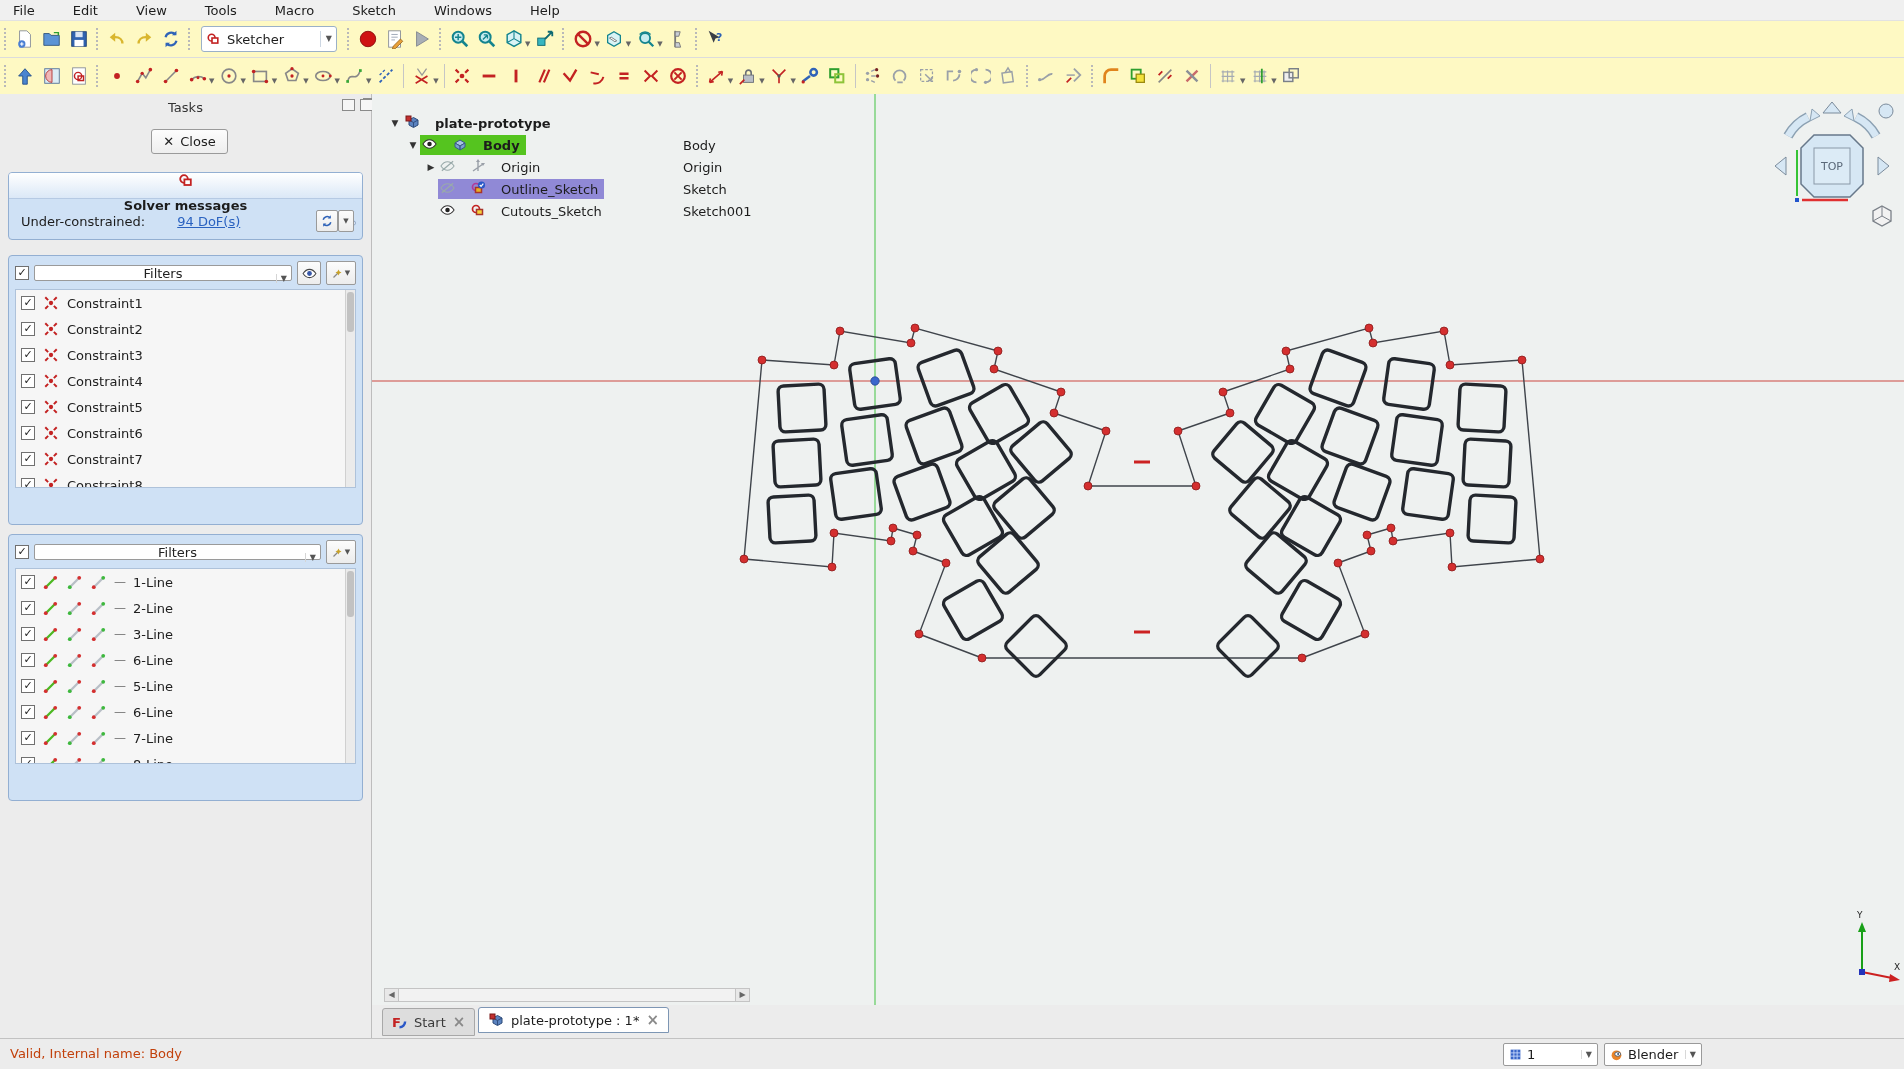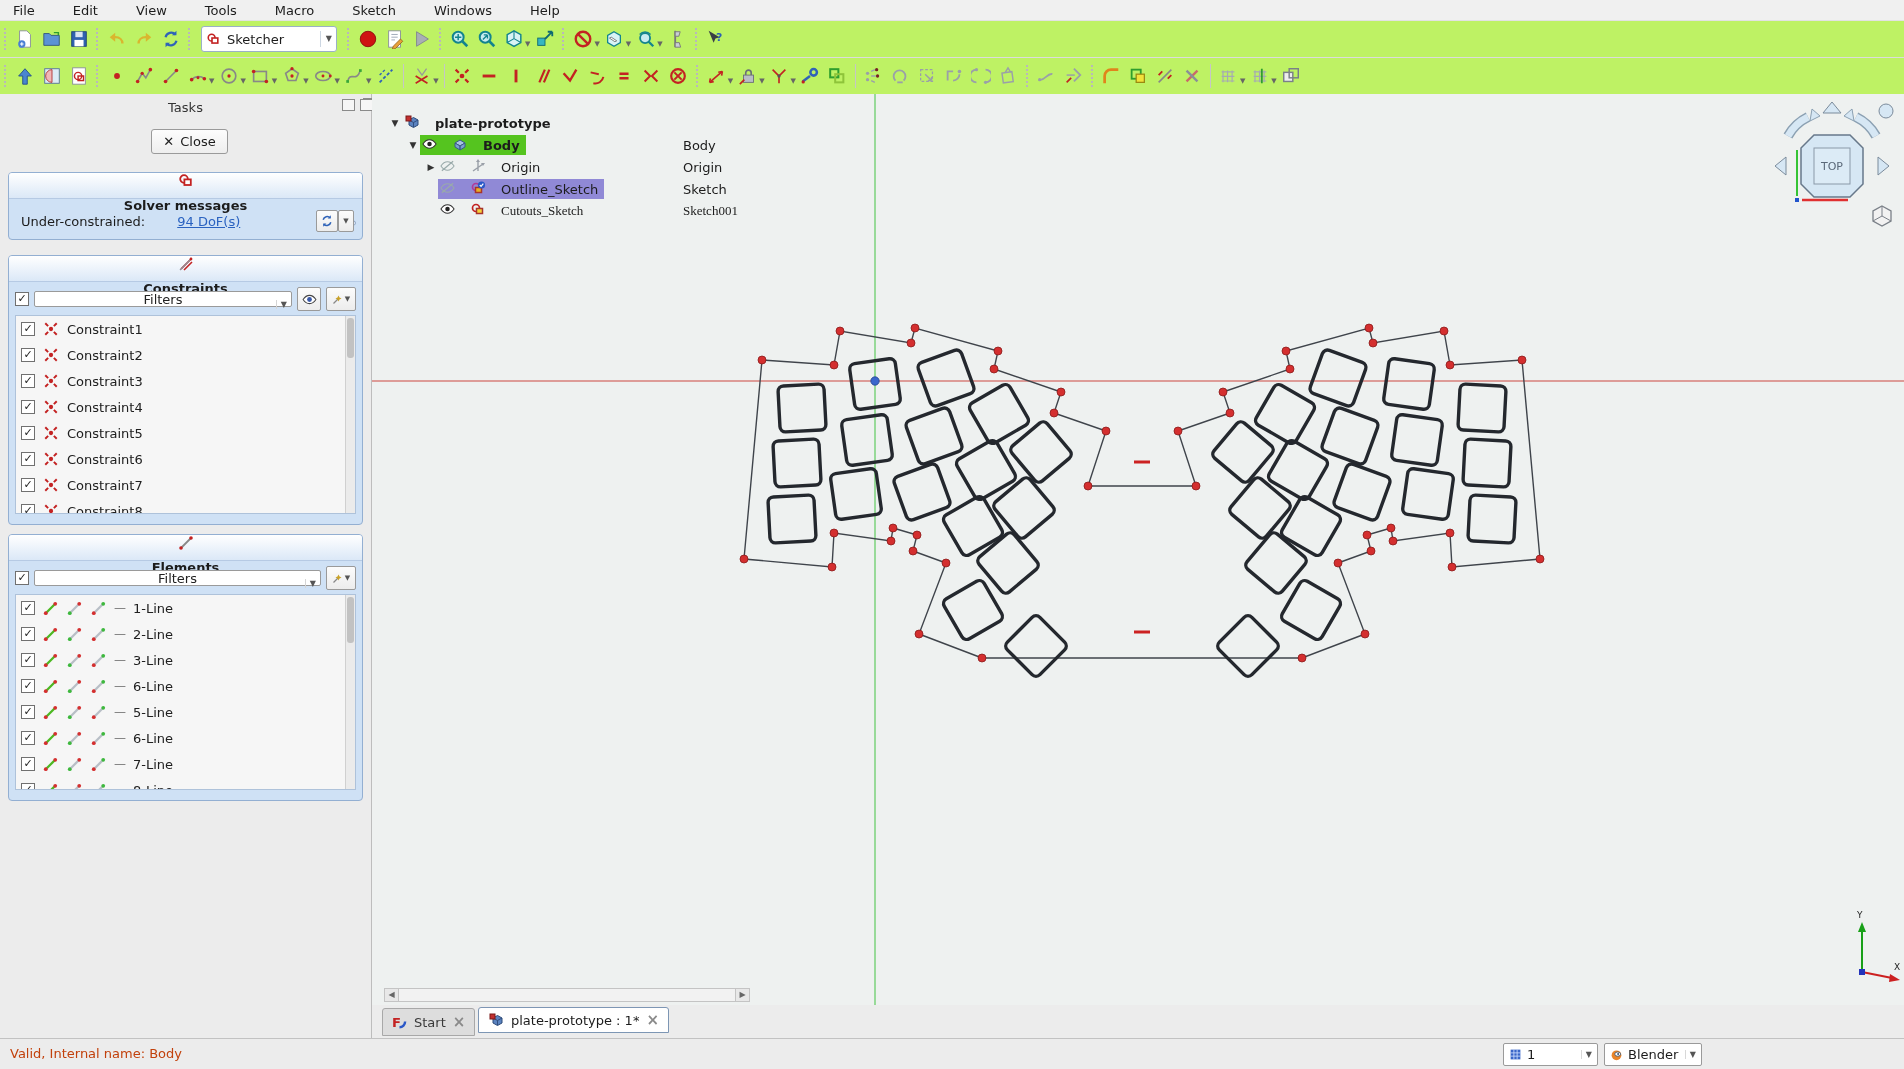--- a/index.html
+++ b/index.html
@@ -6,21 +6,21 @@
   html,body { width:1904px; height:1069px; overflow:hidden; background:#ececec;
     font-family:"DejaVu Sans","Liberation Sans",sans-serif; font-size:13px; color:#1c1c1c; -webkit-user-select:none; }
   .abs { position:absolute; }
 
   
   #menubar { position:absolute; left:0; top:0; width:1904px; height:21px; background:#f0f0f0;
     display:flex; align-items:center; padding-left:4px; border-bottom:1px solid #e2e2e2;gap:20px; }
   .menu-item { padding:1px 9px; height:19px; line-height:17px; }
 
   
-  .toolbar { position:absolute; left:0; width:1904px; background:#bef264; display:flex; align-items:center; }
+  .toolbar { position:absolute; left:0; width:1904px; background:#fef9c3; display:flex; align-items:center; }
   #toolbar1 { top:21px; height:37px; border-bottom:1px solid #dcdcdc; }
   #toolbar2 { top:58px; height:37px; border-bottom:1px solid #c9c9c9; }
   .tbtn { width:27px; height:27px; display:flex; align-items:center; justify-content:center; border-radius:3px; flex:0 0 auto; }
   .dd { font-size:7px; color:#666; margin:10px 1px 0 -2px; flex:0 0 auto; }
   .tsep { width:1px; height:24px; background:#c6c6c6; margin:0 4px; flex:0 0 auto; }
   .thandle { width:5px; height:24px; margin:0 3px;
     background-image:radial-gradient(#b9b9b9 1px, transparent 1.2px); background-size:4px 4px; flex:0 0 auto; }
   #wb-combo { height:26px; width:136px; background:#fff; border:1px solid #9ab0c8; border-radius:3px;
     display:flex; align-items:center; padding:0 4px; margin:0 6px; flex:0 0 auto; }
   #wb-combo .arrow { margin-left:auto; font-size:8px; color:#555; border-left:1px solid #ccd6e2; padding-left:5px; height:16px; line-height:16px; }
@@ -556,33 +556,20 @@
               <path d="M17 13a6.5 6.5 0 0 1-11 3" fill="none" stroke="#2f63b8" stroke-width="2.4"></path>
               <path d="M5 20v-5h5z" fill="#2f63b8"></path>
             </svg>
           </span>
         <span class="sqbtn" style="width:16px;height:22px;font-size:7px;color:#555;">▼</span>
       </span>
     </div>
   </div>
 
   <div class="section" style="top:161px; height:270px;">
-    <div class="sec-head">
-      <span id="constraints-icon"><svg width="16" height="16" viewBox="0 0 16 16">
-            <path d="M3 13L13 3M6 14L14 6" stroke="#c32222" stroke-width="1.6"></path>
-            <path d="M2 14L12 4" stroke="#8a8f98" stroke-width="1.2"></path>
-            <circle cx="13" cy="3" r="1.4" fill="#c32222"></circle>
-          </svg></span>
-      <span>Constraints</span>
-      <span class="collapse">
-          <svg width="9" height="6" viewBox="0 0 9 6">
-            <path d="M1 5l3.5-3.5L8 5" fill="none" stroke="#5a7aa4" stroke-width="1.6"></path>
-          </svg>
-        </span>
-    </div>
     <div class="filter-row">
       <span class="checkbox">✓</span>
       <span class="combo">
         <span>Filters</span>
         <span class="arrow">▼</span>
       </span>
       <span class="sqbtn">
           <svg width="15" height="11" viewBox="0 0 16 12">
             <path d="M1 6s3-4.5 7-4.5S15 6 15 6s-3 4.5-7 4.5S1 6 1 6z" fill="#fff" stroke="#444" stroke-width="1.1"></path>
             <circle cx="8" cy="6" r="2.6" fill="#3858a8"></circle>
@@ -661,33 +648,20 @@
           </svg>
           <span class="lbl">Constraint8</span>
         </div>
         <div class="vscroll">
           <div class="vthumb" style="top:2px; height:40px;"></div>
         </div>
     </div>
   </div>
 
   <div class="section" style="top:440px; height:267px;">
-    <div class="sec-head">
-      <span id="elements-icon"><svg width="16" height="16" viewBox="0 0 16 16">
-            <path d="M3 13L13 3" stroke="#888" stroke-width="1.8"></path>
-            <circle cx="3" cy="13" r="1.8" fill="#c32222"></circle>
-            <circle cx="13" cy="3" r="1.8" fill="#c32222"></circle>
-          </svg></span>
-      <span>Elements</span>
-      <span class="collapse">
-          <svg width="9" height="6" viewBox="0 0 9 6">
-            <path d="M1 5l3.5-3.5L8 5" fill="none" stroke="#5a7aa4" stroke-width="1.6"></path>
-          </svg>
-        </span>
-    </div>
     <div class="filter-row">
       <span class="checkbox">✓</span>
       <span class="combo">
         <span>Filters</span>
         <span class="arrow">▼</span>
       </span>
       <span class="sqbtn" style="width:30px; gap:2px;">
           <svg width="11" height="11" viewBox="0 0 22 22">
             <path d="M3 19l9-9" stroke="#888" stroke-width="2.4"></path>
             <path d="M13 3l2 4 4 2-4 2-2 4-2-4-4-2 4-2z" fill="#c9a227"></path>
@@ -1005,21 +979,21 @@
           <span><svg width="16" height="16" viewBox="0 0 16 16">
               <circle cx="6" cy="7" r="3.5" fill="none" stroke="#b03a9a" stroke-width="1.7"></circle>
               <rect x="5.5" y="7.5" width="6" height="5" fill="#e8b02a" stroke="#a8342a" stroke-width="1.5"></rect>
               <circle cx="11.5" cy="5" r="3.6" fill="#2a58c8"></circle>
               <path d="M9.8 5l1.3 1.3 2.2-2.6" stroke="#fff" stroke-width="1.2" fill="none"></path>
             </svg></span>
           <span>Outline_Sketch</span>
         </span>
         <span class="tdesc">Sketch</span>
       </div>
-      <div class="trow" style="left: 0px; top: 106px; width: 520px; font-family: Liberation Serif, serif;">
+      <div class="trow" style="left: 0px; top: 106px; width: 520px;">
         <span style="width:52px;"></span>
         <span class="expander"></span>
         <span class="hl " style="">
           <span><svg width="15" height="12" viewBox="0 0 16 12">
               <path d="M1 6s3-4.5 7-4.5S15 6 15 6s-3 4.5-7 4.5S1 6 1 6z" fill="#fff" stroke="#333" stroke-width="1.1"></path>
               <circle cx="8" cy="6" r="2.4" fill="#222"></circle>
             </svg></span>
           <span><svg width="16" height="16" viewBox="0 0 16 16">
               <circle cx="6" cy="7" r="3.5" fill="none" stroke="#c32222" stroke-width="1.7"></circle>
               <rect x="6.5" y="7.5" width="6" height="5" fill="#f5d23a" stroke="#a8342a" stroke-width="1.5"></rect>

